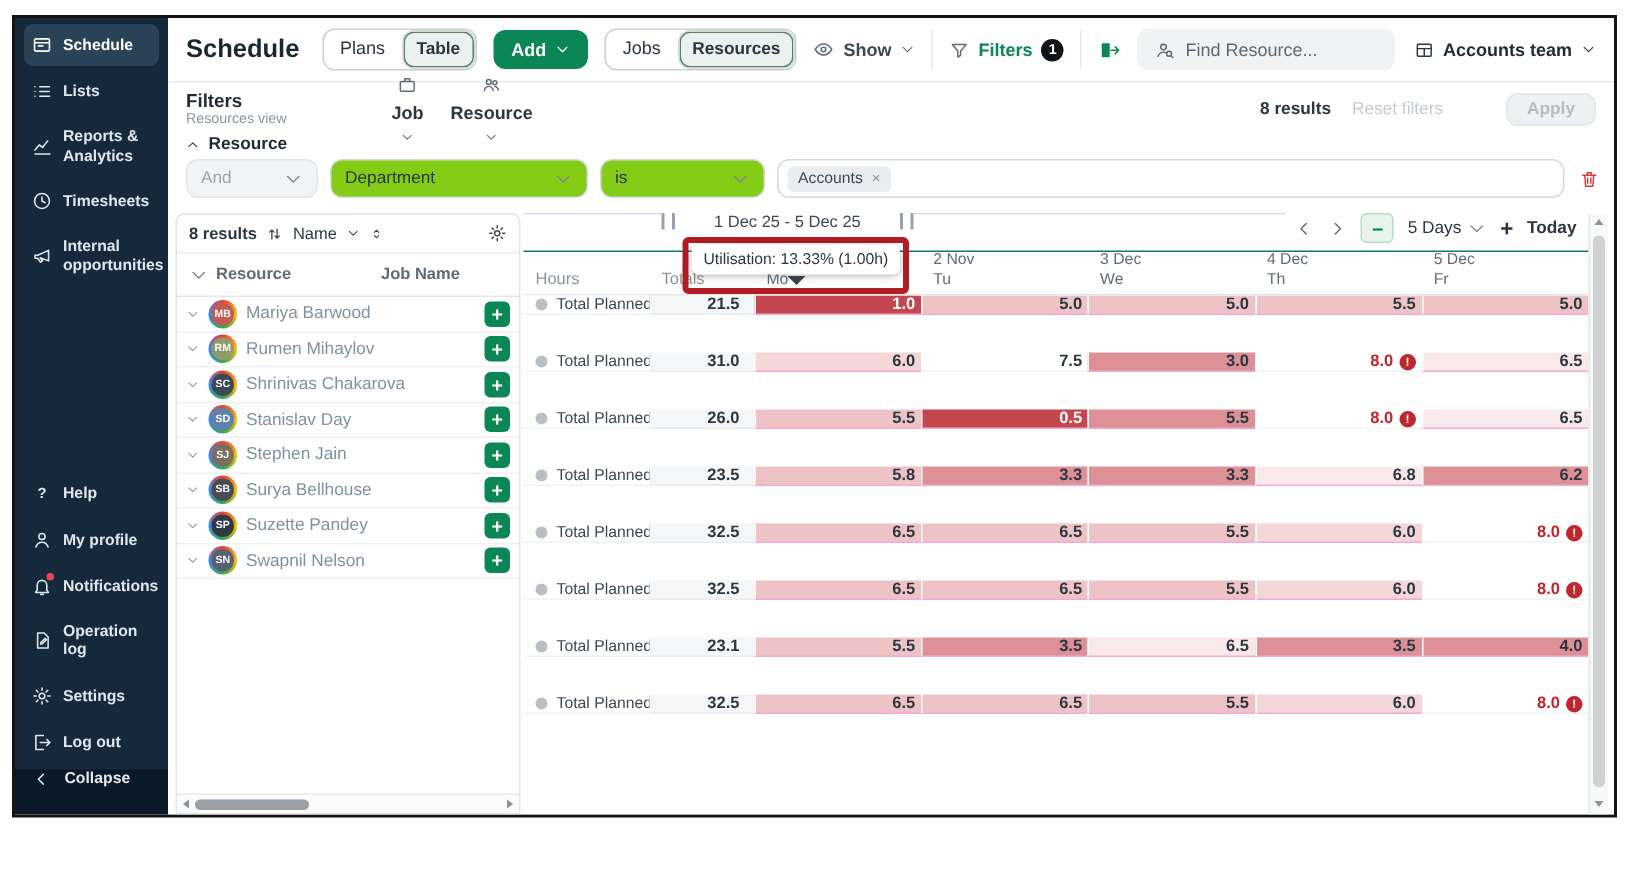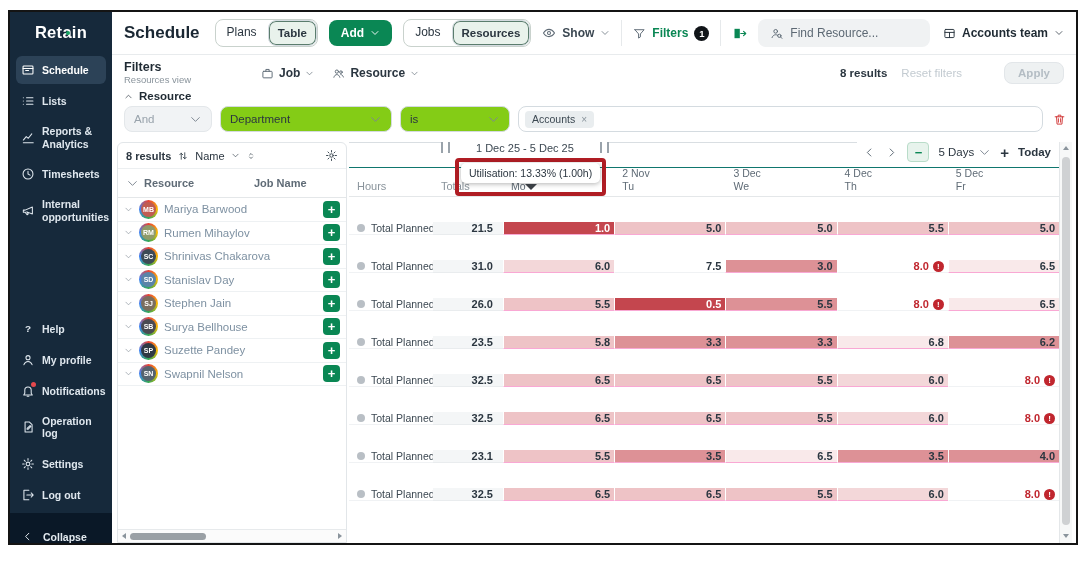--- a/index.html
+++ b/index.html
@@ -15,21 +15,21 @@
   .logo-a{position:relative;}
   .logo-a::after{content:'';position:absolute;left:3.2px;top:8.2px;width:4px;height:4px;border-radius:50%;background:#18a564;}
   .sb-list{padding:4px 6px;display:flex;flex-direction:column;gap:3px;}
   .sb-item{display:flex;align-items:center;gap:7px;padding:7px 5px;border-radius:6px;
            font-size:10.5px;font-weight:600;line-height:1.2;cursor:pointer;color:#dfe7ee;}
   .sb-item.active{background:#2c4257;color:#fff;}
   .sb-item .ic{width:14px;height:14px;flex:none;}
   .sb-icwrap{position:relative;flex:none;display:flex;}
   .sb-dot{position:absolute;right:-1px;top:-2px;width:5px;height:5px;border-radius:50%;background:#e5484d;}
   .sb-spacer{flex:1;}
-  .sb-collapse{height:30px;background:#0a1827;display:flex;align-items:flex-end;gap:9px;
+  .sb-collapse{height:30px;background:#0a1827;display:flex;align-items:flex-start;gap:9px;
                padding:0 11px;font-size:10.5px;font-weight:600;cursor:pointer;}
   .sb-collapse .ic{width:11px;height:11px;}
 
   
   .main{flex:1;display:flex;flex-direction:column;min-width:0;background:#fff;}
   .ic{display:inline-block;}
   svg.ic{fill:none;stroke:currentColor;stroke-width:1.8;stroke-linecap:round;stroke-linejoin:round;}
 
   
   .toolbar{height:42px;flex:none;border-bottom:1px solid #e8ebed;display:flex;align-items:center;
@@ -52,21 +52,21 @@
   .find .ic{width:14px;height:14px;color:#5d6974;}
   .team{margin-left:auto;display:flex;align-items:center;gap:6px;font-size:12px;font-weight:600;
         color:#1f2a33;cursor:pointer;}
   .team .ic{width:13px;height:13px;color:#2b3640;}
 
   
   .filterbar{height:30px;flex:none;display:flex;align-items:center;gap:18px;padding:3px 12px 0;}
   .fb-block{line-height:1.05;}
   .fb-title{font-size:12.5px;font-weight:700;color:#1f2a33;}
   .fb-sub{font-size:9.5px;color:#8a949c;}
-  .fb-chip{display:flex;align-items:center;gap:5px;font-size:12px;font-weight:600;color:#2b3640;cursor:pointer;}
+  .fb-chip{display:flex;align-items:center;gap:5px;font-size:12px;font-weight:600;color:#2b3640;cursor:pointer;flex-direction:column;}
   .fb-chip .ic{width:13px;height:13px;color:#5f6b76;}
   .fb-right{margin-left:auto;display:flex;align-items:center;gap:14px;}
   .fb-results{font-size:11.5px;font-weight:600;color:#2b3640;}
   .fb-reset{font-size:11.5px;color:#c3cbd1;cursor:pointer;}
   .btn-apply{background:#eef1f2;color:#b4bdc4;font-size:11.5px;font-weight:600;border:1px solid #e2e6e9;
              border-radius:8px;padding:4px 13px;cursor:default;margin-left:28px;}
 
   
   .secrow{height:16px;flex:none;display:flex;align-items:center;gap:6px;padding:0 12px;
           font-size:11.5px;font-weight:700;color:#1f2a33;}
@@ -139,21 +139,21 @@
   .tl-today{font-weight:600;cursor:pointer;}
 
   .grid-head{height:28px;flex:none;display:flex;border-bottom:1px solid #e4e7e9;}
   .gh-hours{width:84px;flex:none;font-size:11px;color:#8a949c;display:flex;align-items:flex-end;
             padding:0 0 4px 8px;box-sizing:border-box;}
   .gh-totals{width:70px;flex:none;font-size:11px;color:#8a949c;display:flex;align-items:flex-end;
              padding:0 0 4px 8px;box-sizing:border-box;}
   .gh-date{flex:1;padding:1px 0 2px 8px;font-size:10.5px;color:#5f6b76;display:flex;
            flex-direction:column;justify-content:flex-end;line-height:1.3;}
   .grid-rows{flex:1;overflow:hidden;}
-  .grid-row{height:38px;display:flex;align-items:flex-end;box-sizing:border-box;}
+  .grid-row{height:38px;display:flex;align-items:flex-start;box-sizing:border-box;}
   .gr-hours{width:84px;flex:none;display:flex;align-items:center;gap:6px;padding-left:8px;
             font-size:10.5px;color:#3c4852;border-bottom:1px solid #f0f2f4;background:#fff;
             box-sizing:border-box;white-space:nowrap;}
   .dot{width:8px;height:8px;border-radius:50%;background:#b9bfc5;flex:none;}
   .gr-totals{width:70px;flex:none;display:flex;align-items:center;justify-content:flex-end;
              padding-right:10px;font-size:11px;font-weight:700;color:#2b3640;background:#f4f6f7;
              border-bottom:1px solid #e9ecee;box-sizing:border-box;}
   .cell{flex:1;display:flex;align-items:center;justify-content:flex-end;padding-right:4px;
         font-size:11px;font-weight:700;color:#2b3640;border-left:1px solid #fff;
         border-bottom:1px solid #f9a8d4;box-sizing:border-box;cursor:pointer;}
@@ -192,25 +192,20 @@
            font-weight:bold;color:#15202b;}
   .caption .hl{color:#12a45c;}
 </style>
 </head>
 <body>
 
 <div class="page">
   <div class="frame">
 
     <div class="sidebar">
-      <div class="logo">
-          <span>Ret</span>
-          <span class="logo-a">a</span>
-          <span>in</span>
-        </div>
       <div class="sb-list" id="sb-top">
           <div class="sb-item active">
             <span class="sb-icwrap" style="width: 14px; height: 14px;">
               <svg class="ic" viewBox="0 0 24 24" style="width:100%;height:100%;display:block;">
                 <rect x="3.5" y="5" width="17" height="14" rx="1.5"></rect>
                 <path d="M3.5 9.5h17M8 13h5"></path>
               </svg>
             </span>
             <span>Schedule</span>
           </div>

